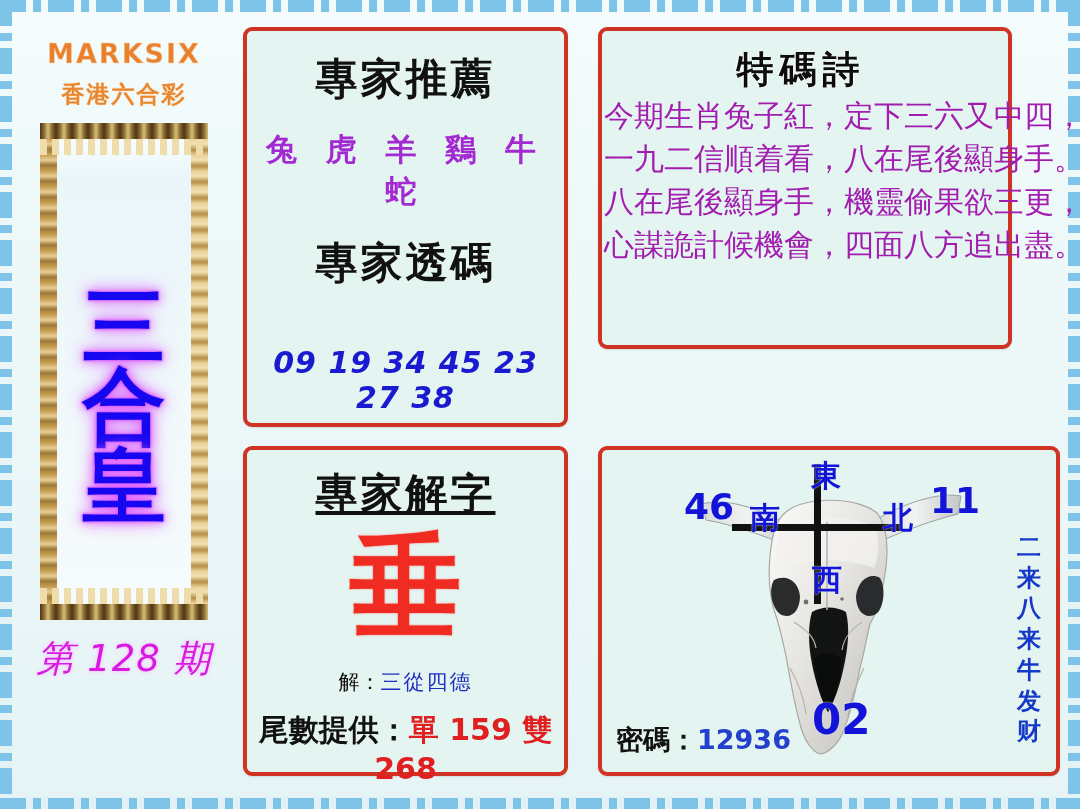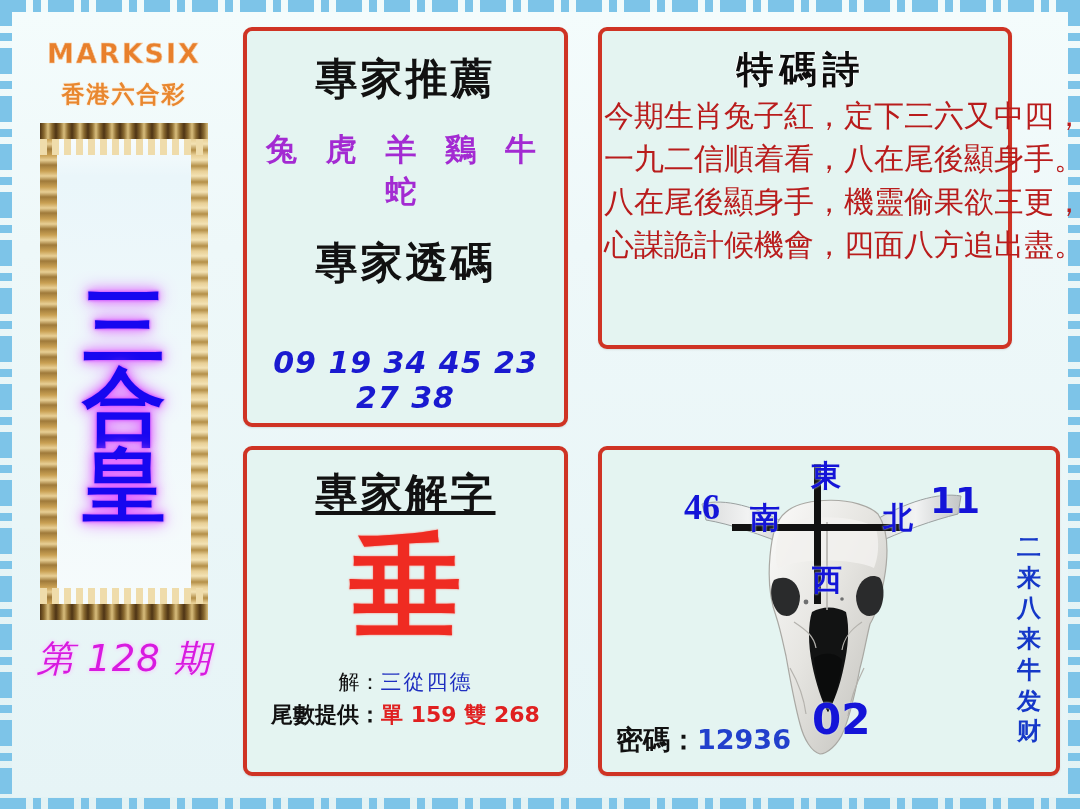--- a/index.html
+++ b/index.html
@@ -161,53 +161,53 @@
   }
 
   
   #panel-poem{left:598px;top:27px;width:414px;height:322px;padding:6px 10px 0 2px;}
   #poem-title{
     text-align:center;font-size:37px;font-weight:bold;color:#0d0d0d;
     letter-spacing:6px;margin-top:8px;
     text-shadow:1px 0 0 #fff,-1px 0 0 #fff;
   }
   .poem-line{
-    font-size:30px;color:#b91c1c;line-height:1.43;
+    font-size:30px;color:#a21caf;line-height:1.43;
     letter-spacing:0px;text-align:center;white-space:nowrap;
     font-family:"DejaVu Sans","Liberation Sans",sans-serif;
   }
 
   
   #panel-word{left:243px;top:446px;width:325px;height:330px;}
   #word-title{margin-top:16px;text-decoration:underline;}
   #word-glyph{
     text-align:center;color:#ef2b22;font-weight:bold;
     font-size:112px;line-height:1;margin-top:8px;
     text-shadow:0 0 2px #ff6a5e;
   }
   #word-explain{
     text-align:center;font-size:21px;margin-top:26px;color:#111;
   }
   #word-explain .val{color:#1f2fc0;letter-spacing:2px;}
   #word-tail{
-    text-align:center;font-size:22px;margin-top:4px;color:#111;font-weight:bold;
+    text-align:center;font-size:30px;margin-top:14px;color:#111;font-weight:bold;
   }
   #word-tail .red{color:#e02020;}
 
   
   #panel-skull{left:598px;top:446px;width:462px;height:330px;overflow:hidden;}
   #skull-wrap{position:absolute;left:0;top:0;right:0;bottom:0;}
 
   .sk-label{position:absolute;color:#1414d8;font-weight:bold;z-index:8;
     text-shadow:0 0 2px #dff0f0;}
   #sk-east{left:209px;top:6px;font-size:30px;}
   #sk-south{left:148px;top:48px;font-size:30px;}
   #sk-north{left:281px;top:48px;font-size:30px;}
   #sk-west{left:210px;top:110px;font-size:30px;}
-  #sk-n46{left:82px;top:36px;font-size:36px;font-family:Liberation Serif, serif;}
+  #sk-n46{left:82px;top:36px;font-size:36px;}
   #sk-n11{left:328px;top:30px;font-size:36px;}
   #sk-n02{left:210px;top:245px;font-size:42px;}
   #sk-vert{
     position:absolute;right:12px;top:82px;width:30px;
     color:#1538c8;font-size:24px;line-height:1.28;font-weight:bold;
     text-align:center;z-index:8;
   }
   #sk-vert span{display:block;}
   #sk-code{
     position:absolute;left:14px;bottom:14px;font-size:27px;color:#111;

